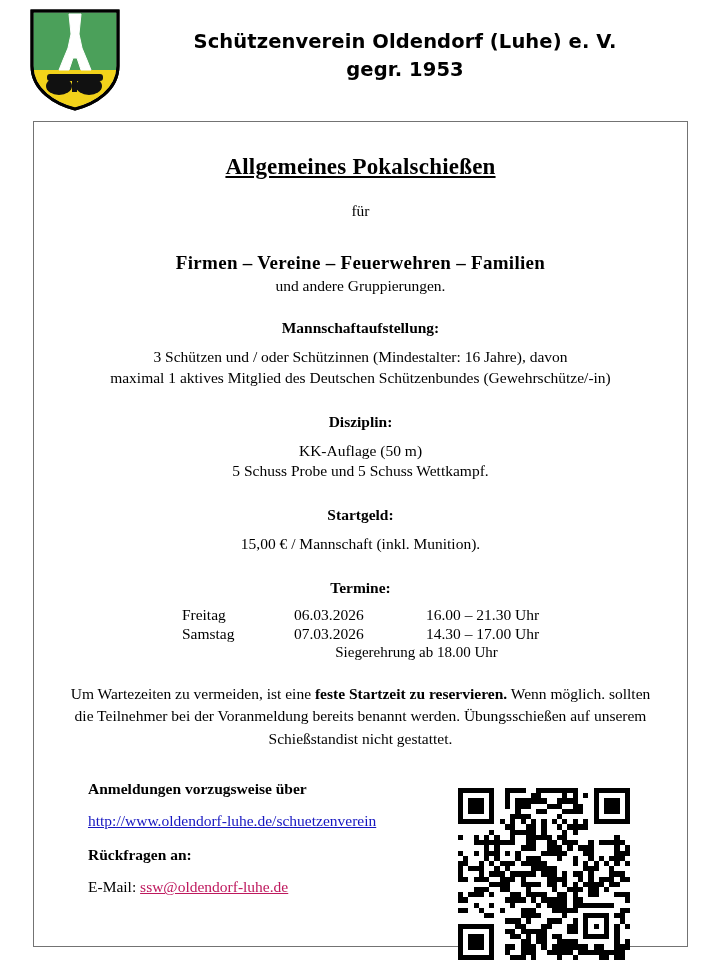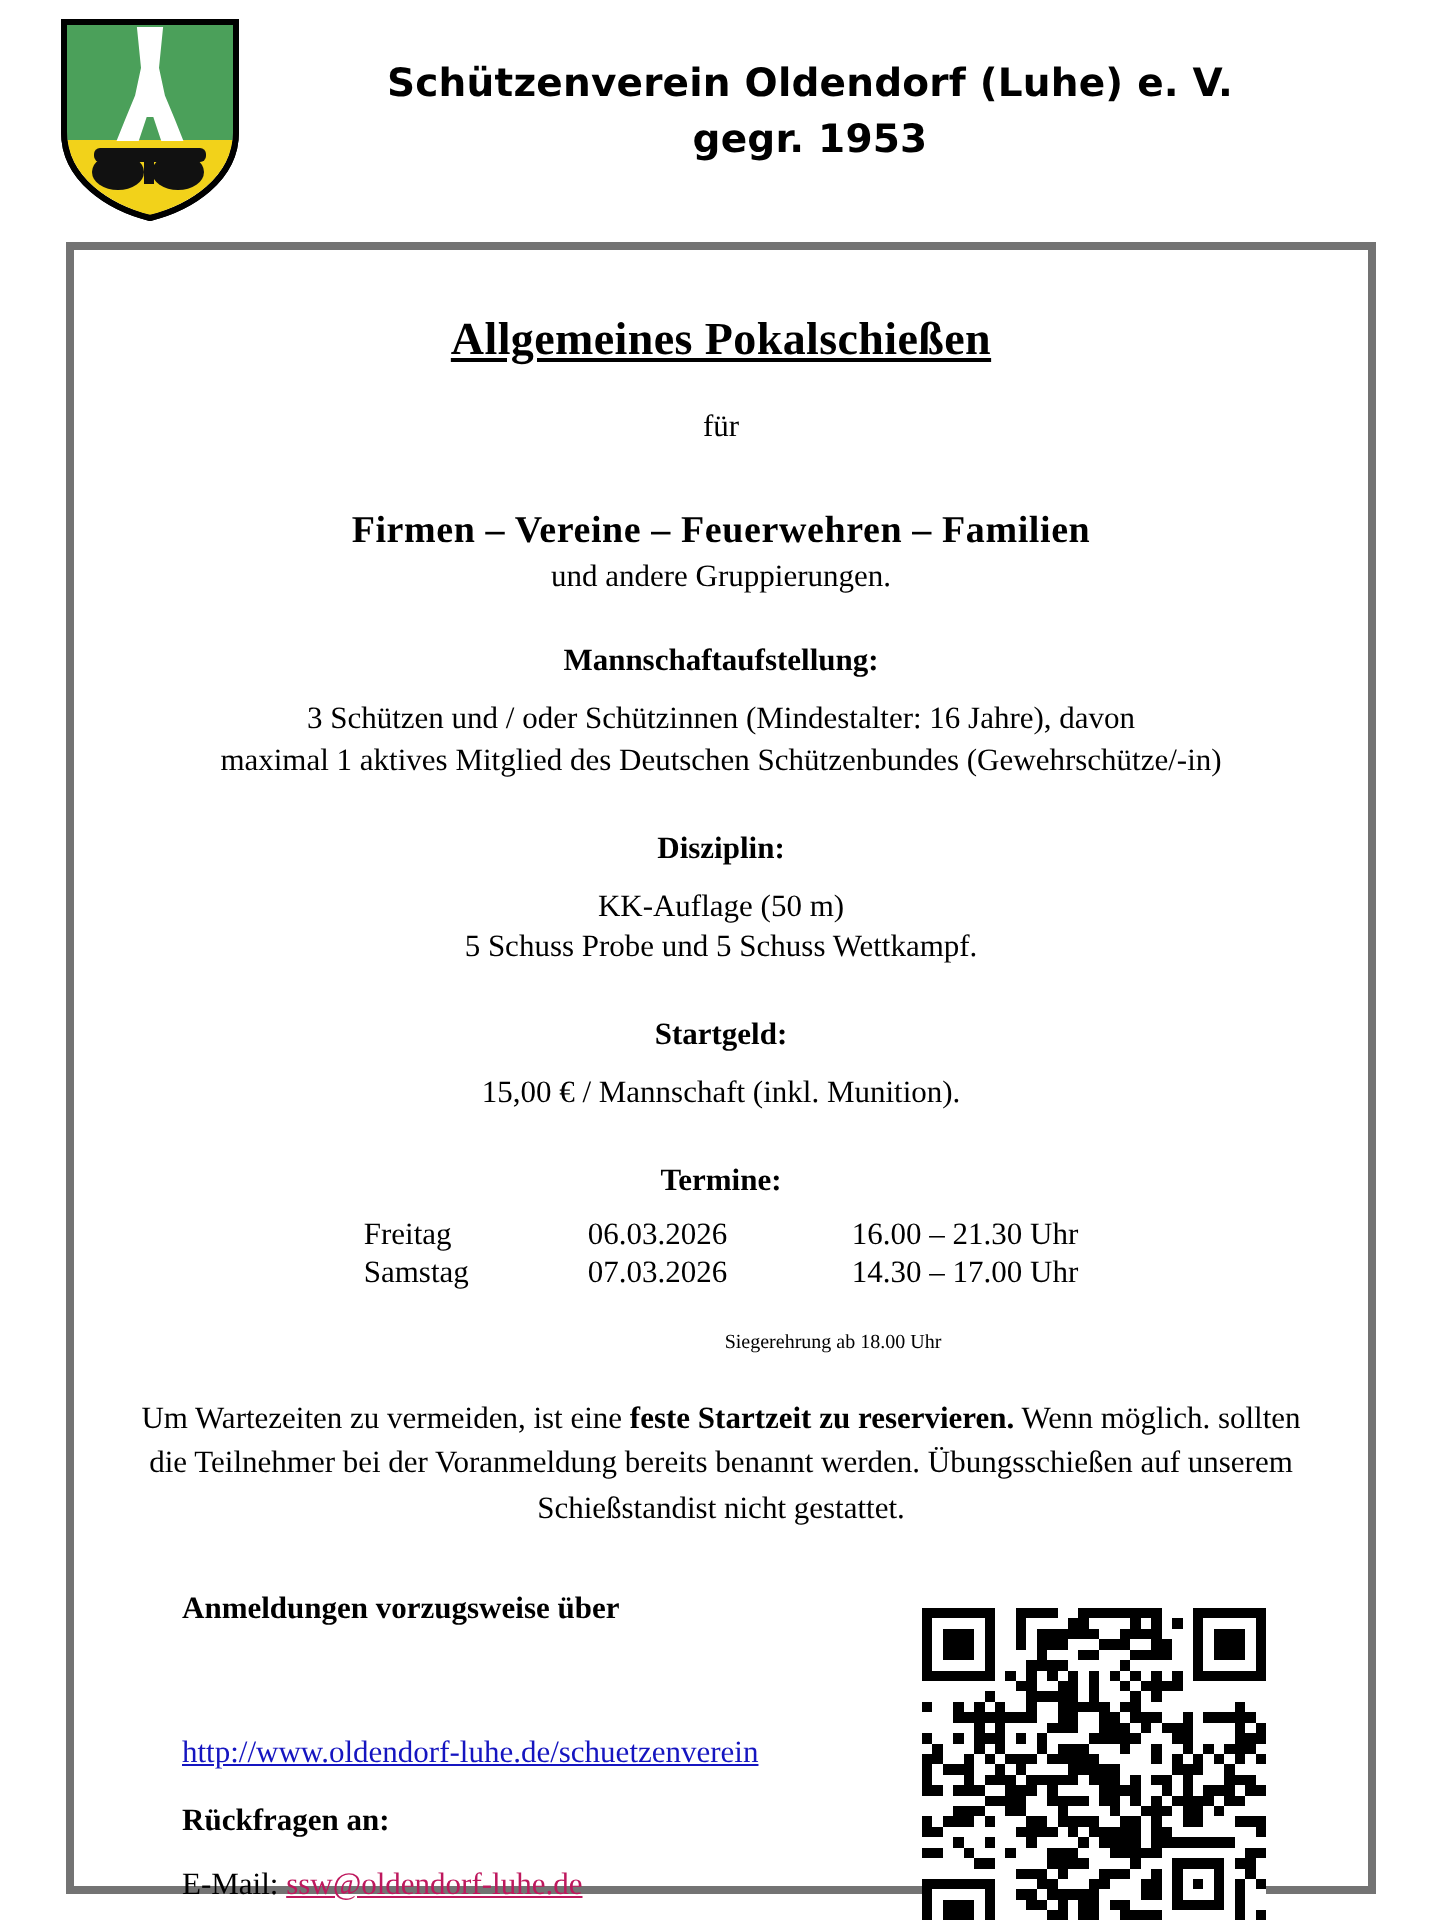--- a/index.html
+++ b/index.html
@@ -43,21 +43,21 @@
     letter-spacing: 0.1px;
   }
 
   
   .doc-box {
     position: absolute;
     left: 33px;
     top: 121px;
     width: 655px;
     height: 826px;
-    border: 4px solid #737373;
+    border: 1px solid #737373;
     background: #fff;
     padding: 22px 26px 10px 26px;
   }
 
   .doc-title {
     text-align: center;
     font-size: 23px;
     font-weight: bold;
     text-decoration: underline;
     margin: 10px 0 0 0;
@@ -92,24 +92,23 @@
     font-size: 15.5px;
   }
   .termine-tbl td {
     padding: 0 0 1px 0;
     white-space: nowrap;
   }
   .td-day   { width: 112px; text-align: left; }
   .td-date  { width: 132px; text-align: left; }
   .td-time  { text-align: left; }
   .siegerehrung {
-    font-size: 10px;
+    font-size: 15px;
     text-align: left;
     padding-left: 112px;
-    margin-top: 19px;
   }
 
   
   .note {
     margin-top: 22px;
     text-align: center;
     font-size: 15.5px;
     line-height: 1.45;
   }
   .note b { font-weight: bold; }
@@ -128,21 +127,20 @@
     font-size: 15.5px;
     font-weight: bold;
     margin-bottom: 14px;
   }
   .bl-link {
     font-size: 15.5px;
     color: #1515c0;
     text-decoration: underline;
     display: inline-block;
     margin-bottom: 16px;
-    margin-top: 40px;
   }
   .bl-head2 {
     font-size: 15.5px;
     font-weight: bold;
     margin-bottom: 12px;
   }
   .bl-contact {
     font-size: 15.5px;
     line-height: 1.38;
   }

